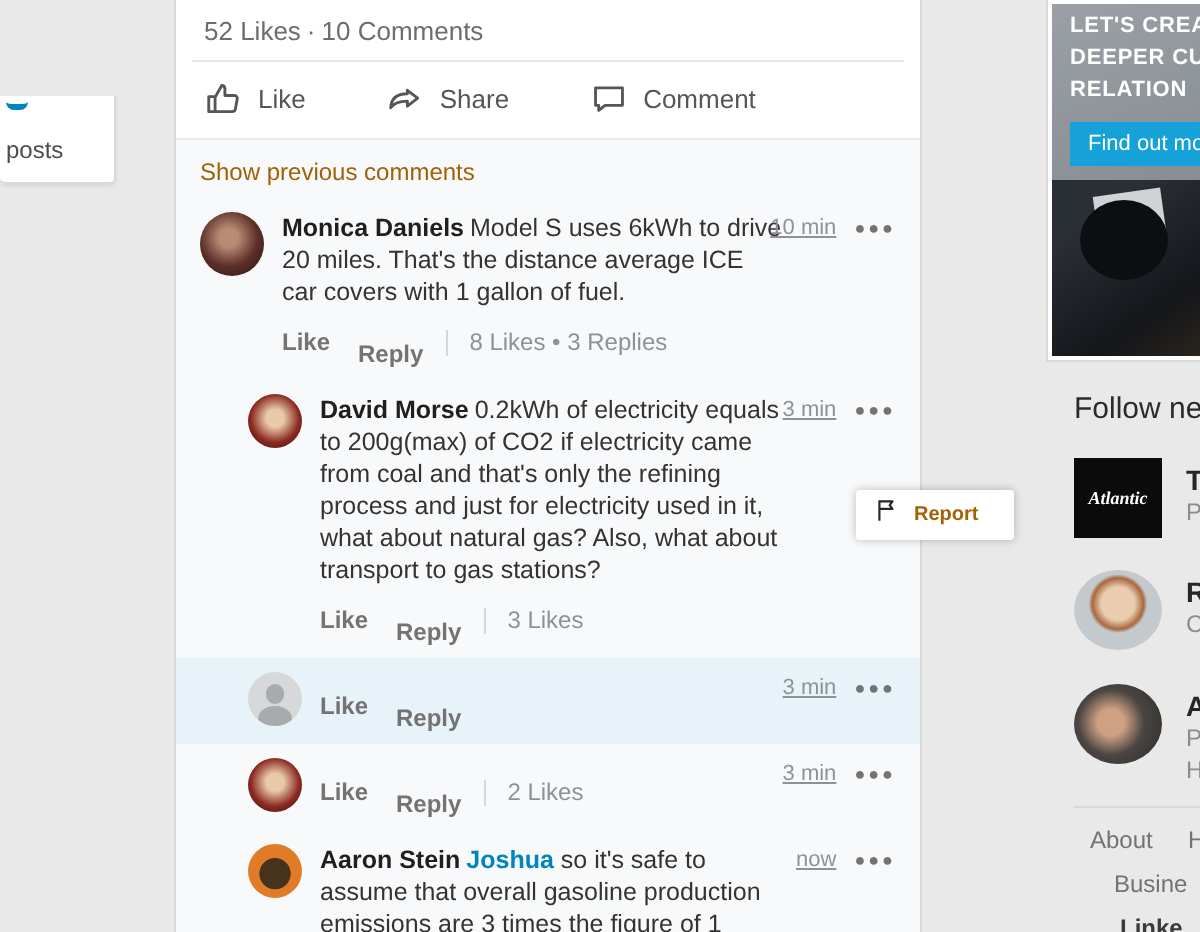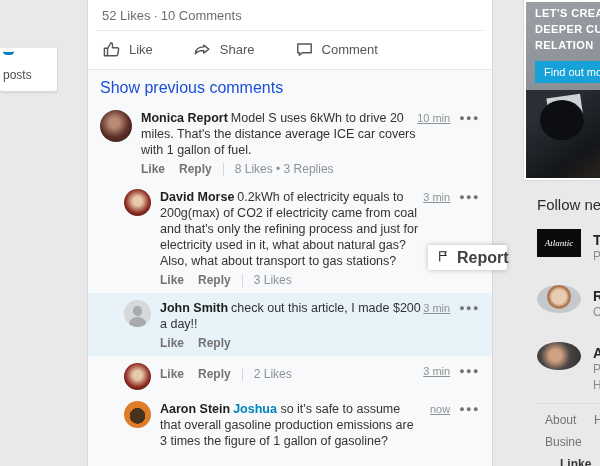--- a/index.html
+++ b/index.html
@@ -9,33 +9,33 @@
 
   
   .left-card { position:absolute; left:0; top:0; width:58px; height:44px; background:#fff;
     border:1px solid #d9d9d9; border-top:none; border-left:none; border-radius:0 0 3px 3px;
     box-shadow:0 1px 2px rgba(0,0,0,.08);margin-top:48px; }
   .blue-frag { position:absolute; left:3px; top:0px; width:11px; height:7px;
     border-bottom:3px solid #0084bf; border-radius:0 0 4px 4px; }
   .left-frag-label { position:absolute; left:3px; top:20px; font-size:12px; color:#4c4c4c; }
 
   
-  .main-card { position:absolute; left:88px; top:0; width:404px; height:466px; background:#fff;
+  .main-card { position:absolute; left:88px; top:0; width:372px; height:466px; background:#fff;
     box-shadow:0 0 0 1px rgba(0,0,0,.07); display:flex; flex-direction:column; }
   .stats-row { padding:8px 14px 7px; font-size:13px; color:#6b6d70; }
   .stats-row span { cursor:pointer; }
   .stats-sep { margin:0 3px; }
   .stats-divider { border-bottom:1px solid #e6e9ec; margin:0 8px; }
   .actions-row { display:flex; align-items:center; padding:9px 14px 10px; gap:40px; }
   .action-btn { display:flex; align-items:center; gap:8px; font-size:13px; color:#565656; cursor:pointer; background:none; border:none; font-family:inherit; }
   .action-btn svg { display:block; }
 
   
   .comments { flex:1; background:#f8f9fa; border-top:1px solid #e6e9ec; overflow:hidden; }
-  .show-prev { font-size:16px; color:#1d4ed8; padding:9px 12px 6px; cursor:pointer; }
+  .show-prev { font-size:12px; color:#a16207; padding:9px 12px 6px; cursor:pointer; }
   .c-row { position:relative; display:flex; gap:9px; padding:7px 12px 4px; }
   .c-row.reply { padding-left:36px; }
   .c-row.highlight { background:#e7f3f8; }
   .avatar { width:32px; height:32px; border-radius:50%; flex:none; position:relative; overflow:hidden; }
   .reply .avatar { width:27px; height:27px; }
   .av-monica { background:radial-gradient(circle at 45% 40%, #b98a74 18%, #5c2f28 55%, #271512 100%); }
   .av-david  { background:radial-gradient(circle at 50% 45%, #e8c9a8 22%, #8c2a22 60%, #2a0f0c 100%); }
   .av-aaron  { background:radial-gradient(circle at 50% 55%, #47321e 38%, #e07b28 40%); }
   .av-ghost  { background:#d6d8da; }
   .av-ghost::before { content:""; position:absolute; left:50%; top:22%; width:36%; height:36%;
@@ -44,63 +44,63 @@
     margin-left:-32%; border-radius:50%; background:#a8abae; }
   .c-body { flex:1; min-width:0; }
   .c-text { font-size:12.5px; line-height:16px; color:#333; padding-right:56px; }
   .c-name { font-weight:bold; color:#1f1f1f; margin-right:3px; cursor:pointer; }
   .c-mention { font-weight:bold; color:#0084bf; cursor:pointer; }
   .c-topright { position:absolute; right:12px; top:9px; display:flex; align-items:center; gap:9px; }
   .c-time { font-size:11px; color:#8f9295;text-decoration:underline; }
   .c-dots { font-size:9px; letter-spacing:1.5px; color:#737373; cursor:pointer; line-height:10px; }
   .c-actions { display:flex; align-items:center; margin:4px 0 2px; font-size:12px; color:#737373; }
   .c-act { font-weight:bold; cursor:pointer; }
-  .c-act + .c-act { margin-left:14px; }
+  .c-act + .c-act { margin-left:14px;margin-top:12px; }
   .c-bar { width:1px; height:13px; background:#d5d8da; margin:0 11px; }
   .c-likesmeta { color:#8f9295; }
 
   
   .report-pop { position:absolute; left:428px; top:245px; width:79px; height:25px; background:#fff;
     border-radius:2px; box-shadow:0 0 5px rgba(0,0,0,.25); display:flex; align-items:center;
     gap:7px; padding:0 9px; z-index:20; cursor:pointer; }
-  .report-pop .lbl { font-size:16px; font-weight:bold; color:#404040; }
+  .report-pop .lbl { font-size:10px; font-weight:bold; color:#a16207; }
 
   
   .right-rail { position:absolute; left:524px; top:0; width:120px; height:466px; }
   .ad-card { position:absolute; left:0; top:0; width:120px; height:180px; background:#fff;
     padding:2px; box-shadow:0 0 0 1px rgba(0,0,0,.07); }
   .ad-inner { width:100%; height:100%; background:linear-gradient(160deg,#9aa0a5,#767d84); position:relative; overflow:hidden; }
   .ad-line { font-size:11px; font-weight:bold; color:#fff; letter-spacing:.4px; padding:2px 0 2px 9px; }
   .ad-line:first-child { padding-top:5px; }
   .ad-cta { display:inline-block; margin:8px 0 0 9px; background:#16a2d8; color:#fff; font-size:11px;
     padding:5px 9px; border:none; cursor:pointer; font-family:inherit; }
   .ad-photo { position:absolute; left:0; bottom:0; width:100%; height:88px;
     background:linear-gradient(145deg,#2a2e35 20%,#14161a 60%,#3a2d1e 100%); }
   .ad-photo::before { content:""; position:absolute; left:22px; top:6px; width:34px; height:26px;
     background:#cfd3d6; transform:rotate(-8deg); }
   .ad-photo::after { content:""; position:absolute; left:14px; top:10px; width:44px; height:40px;
     border-radius:50%; background:#0c0e12; }
 
   .follow-head { position:absolute; left:13px; top:196px; font-size:15px; color:#2b2b2b; white-space:nowrap; }
   .f-item { position:absolute; left:13px; display:flex; gap:12px; cursor:pointer; }
-  .f-av { width:44px; height:28px; flex:none; border-radius:50%; overflow:hidden; }
+  .f-av { width:44px; height:40px; flex:none; border-radius:50%; overflow:hidden;font-weight:bold; }
   .f-av.sq { border-radius:0; background:#0b0b0b; display:flex; align-items:center; justify-content:center; }
   .f-av.sq span { color:#fff; font-family:"Liberation Serif", serif; font-style:italic; font-size:9px; }
   .f-av.ryan { background:radial-gradient(circle at 50% 42%, #e9cdb0 26%, #a8683f 40%, #c3c9cc 46%); }
   .f-av.ariana { background:radial-gradient(circle at 42% 45%, #caa astri 0); background:radial-gradient(circle at 42% 48%, #cfa183 20%, #4a4542 50%, #2c2a29 100%); }
   .f-txt { padding-top:3px; white-space:nowrap; }
   .f-name { font-size:14px; font-weight:bold; color:#262626; }
   .f-sub { font-size:12px; color:#8a8d90; line-height:16px; }
 
   .rr-divider { position:absolute; left:13px; top:403px; width:107px; border-bottom:1px solid #d9d9d9; }
   .rr-links { position:absolute; left:0; top:413px; width:120px; font-size:12px; color:#737373; }
   .rr-links a { color:#737373; text-decoration:none; cursor:pointer; }
   .lk-about { position:absolute; left:21px; top:0; }
   .lk-h { position:absolute; left:70px; top:0; }
-  .lk-busine { position:absolute; left:21px; top:22px; }
+  .lk-busine { position:absolute; left:33px; top:22px; }
   .lk-frag { position:absolute; left:36px; top:44px; font-weight:bold; color:#3a3a3a; }
 </style>
 </head>
 <body>
 
 <div class="page">
 
   <div class="left-card">
     <div class="blue-frag"></div>
     <div class="left-frag-label">posts</div>
@@ -136,21 +136,21 @@
           </span>
         <span>Comment</span>
       </button>
     </div>
     <div class="comments">
       <div class="show-prev">Show previous comments</div>
       <div id="comments-list">
           <div class="c-row">
             <div class="avatar av-monica"></div>
             <div class="c-body">
-              <div class="c-text"><span class="c-name">Monica Report</span><span>Model S uses 6kWh to drive 20 miles. That's the distance average ICE car covers with 1 gallon of fuel.</span></div>
+              <div class="c-text"><span class="c-name">Monica Daniels</span><span>Model S uses 6kWh to drive 20 miles. That's the distance average ICE car covers with 1 gallon of fuel.</span></div>
               <div class="c-actions">
                 <span class="c-act">Like</span>
                 <span class="c-act">Reply</span>
                 <span class="c-bar"></span>
                 <span class="c-likesmeta">8 Likes • 3 Replies</span>
               </div>
             </div>
             <div class="c-topright">
               <span class="c-time">10 min</span>
               <span class="c-dots">●●●</span>
@@ -168,21 +168,20 @@
               </div>
             </div>
             <div class="c-topright">
               <span class="c-time">3 min</span>
               <span class="c-dots">●●●</span>
             </div>
           </div>
           <div class="c-row reply highlight">
             <div class="avatar av-ghost"></div>
             <div class="c-body">
-              <div class="c-text"><span class="c-name">John Smith</span><span>check out this article, I made $200 a day!!</span></div>
               <div class="c-actions">
                 <span class="c-act">Like</span>
                 <span class="c-act">Reply</span>
               </div>
             </div>
             <div class="c-topright">
               <span class="c-time">3 min</span>
               <span class="c-dots">●●●</span>
             </div>
           </div>

